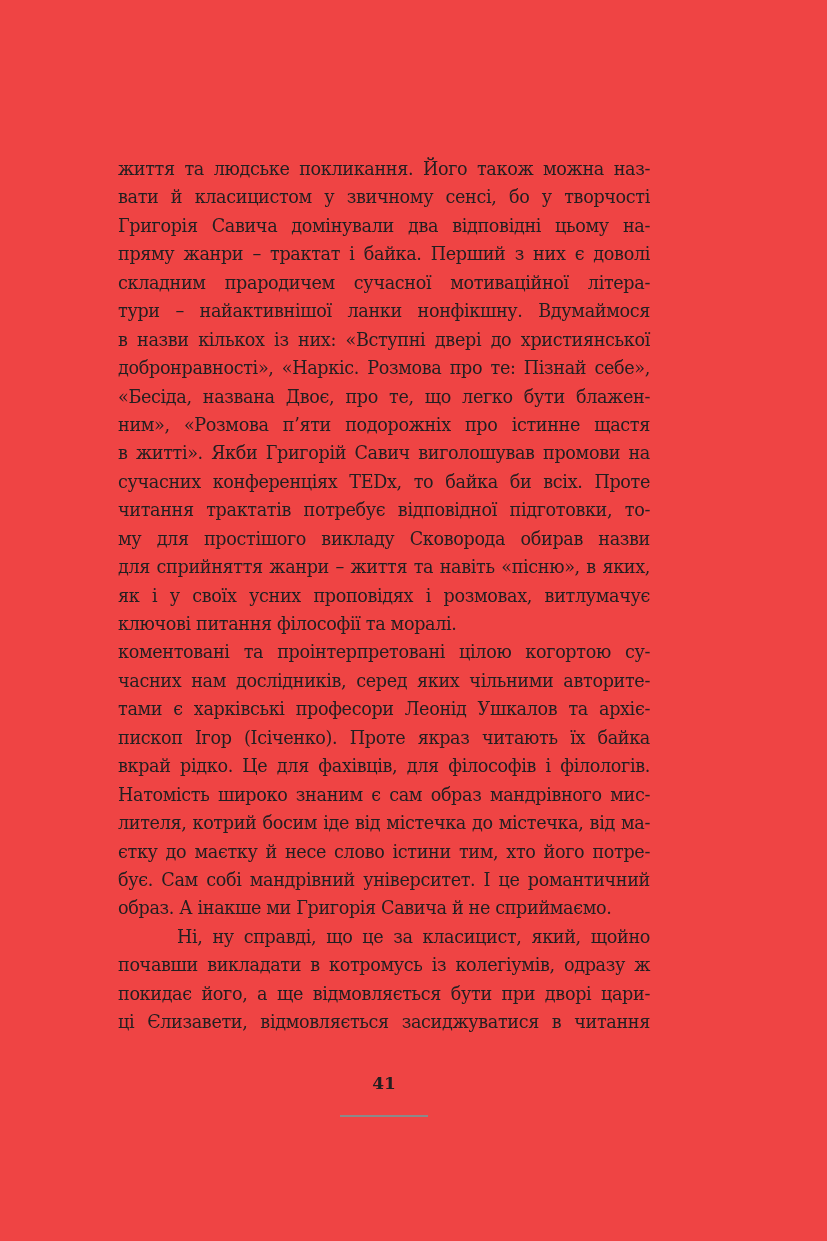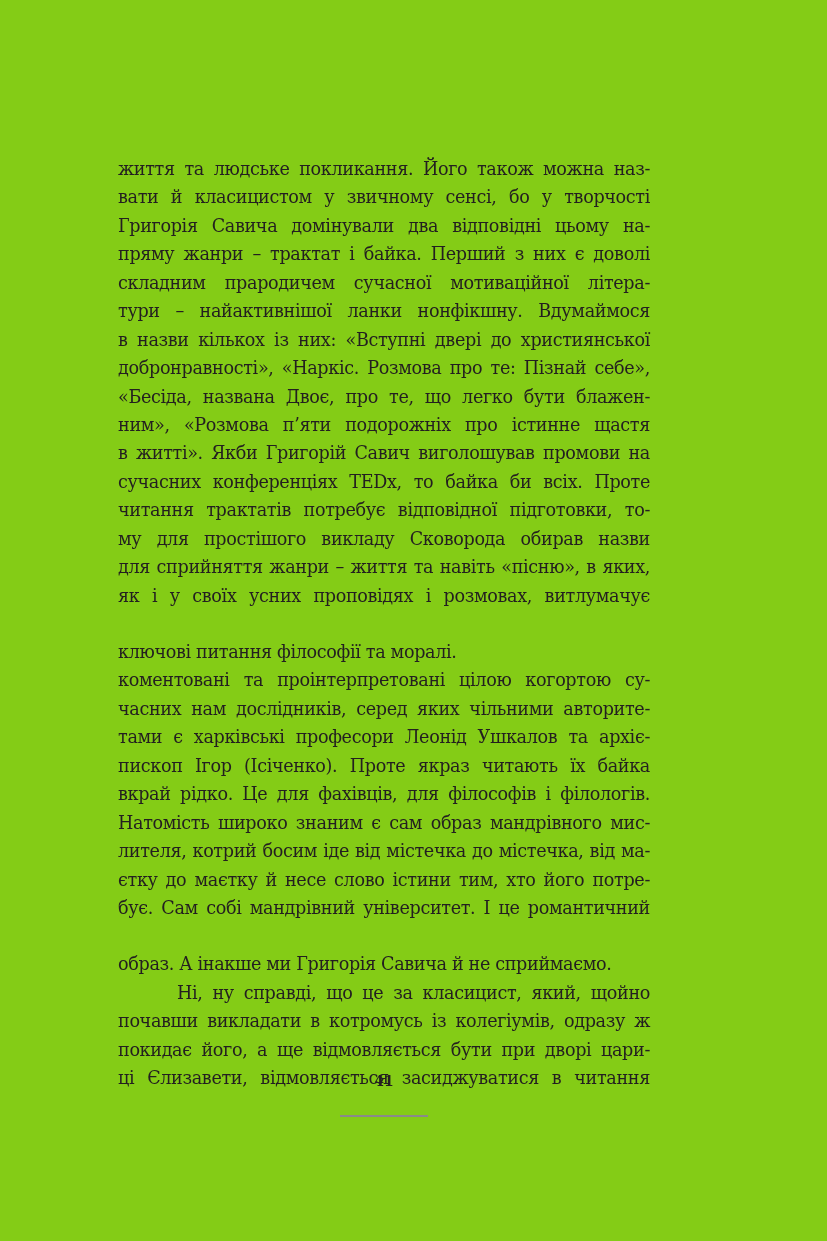--- a/index.html
+++ b/index.html
@@ -11,21 +11,21 @@
       width: 827px;
       height: 1241px;
       position: relative;
       overflow: hidden;
     }
     .page {
       position: absolute;
       left: 0; top: 0;
       width: 827px;
       height: 1241px;
-      background: #84cc16;
+      background: #ef4444;
     }
     .text-block {
       position: absolute;
       left: 118px;
       top: 155px;
       width: 532px;
       font-family: "DejaVu Serif", "Liberation Serif", serif;
       font-size: 17.6px;
       line-height: 28.45px;
       color: #231f20;
@@ -34,34 +34,33 @@
       display: block;
       white-space: nowrap;
       text-align: justify;
       text-align-last: justify;
       height: 28.45px;
       overflow: visible;
       letter-spacing: -0.35px;
     }
     .line.last {
       text-align-last: left;
-      margin-top: 28px;
     }
     .line.indent {
       padding-left: 59px;
     }
     .folio {
       position: absolute;
       left: 0;
       width: 768px;
       top: 1073px;
       text-align: center;
       font-family: "DejaVu Serif", "Liberation Serif", serif;
       font-weight: bold;
-      font-size: 14px;
+      font-size: 17px;
       color: #231f20;
     }
     .folio-rule {
       position: absolute;
       left: 340px;
       top: 1115px;
       width: 88px;
       height: 2px;
       background: #8a8a8a;
     }

